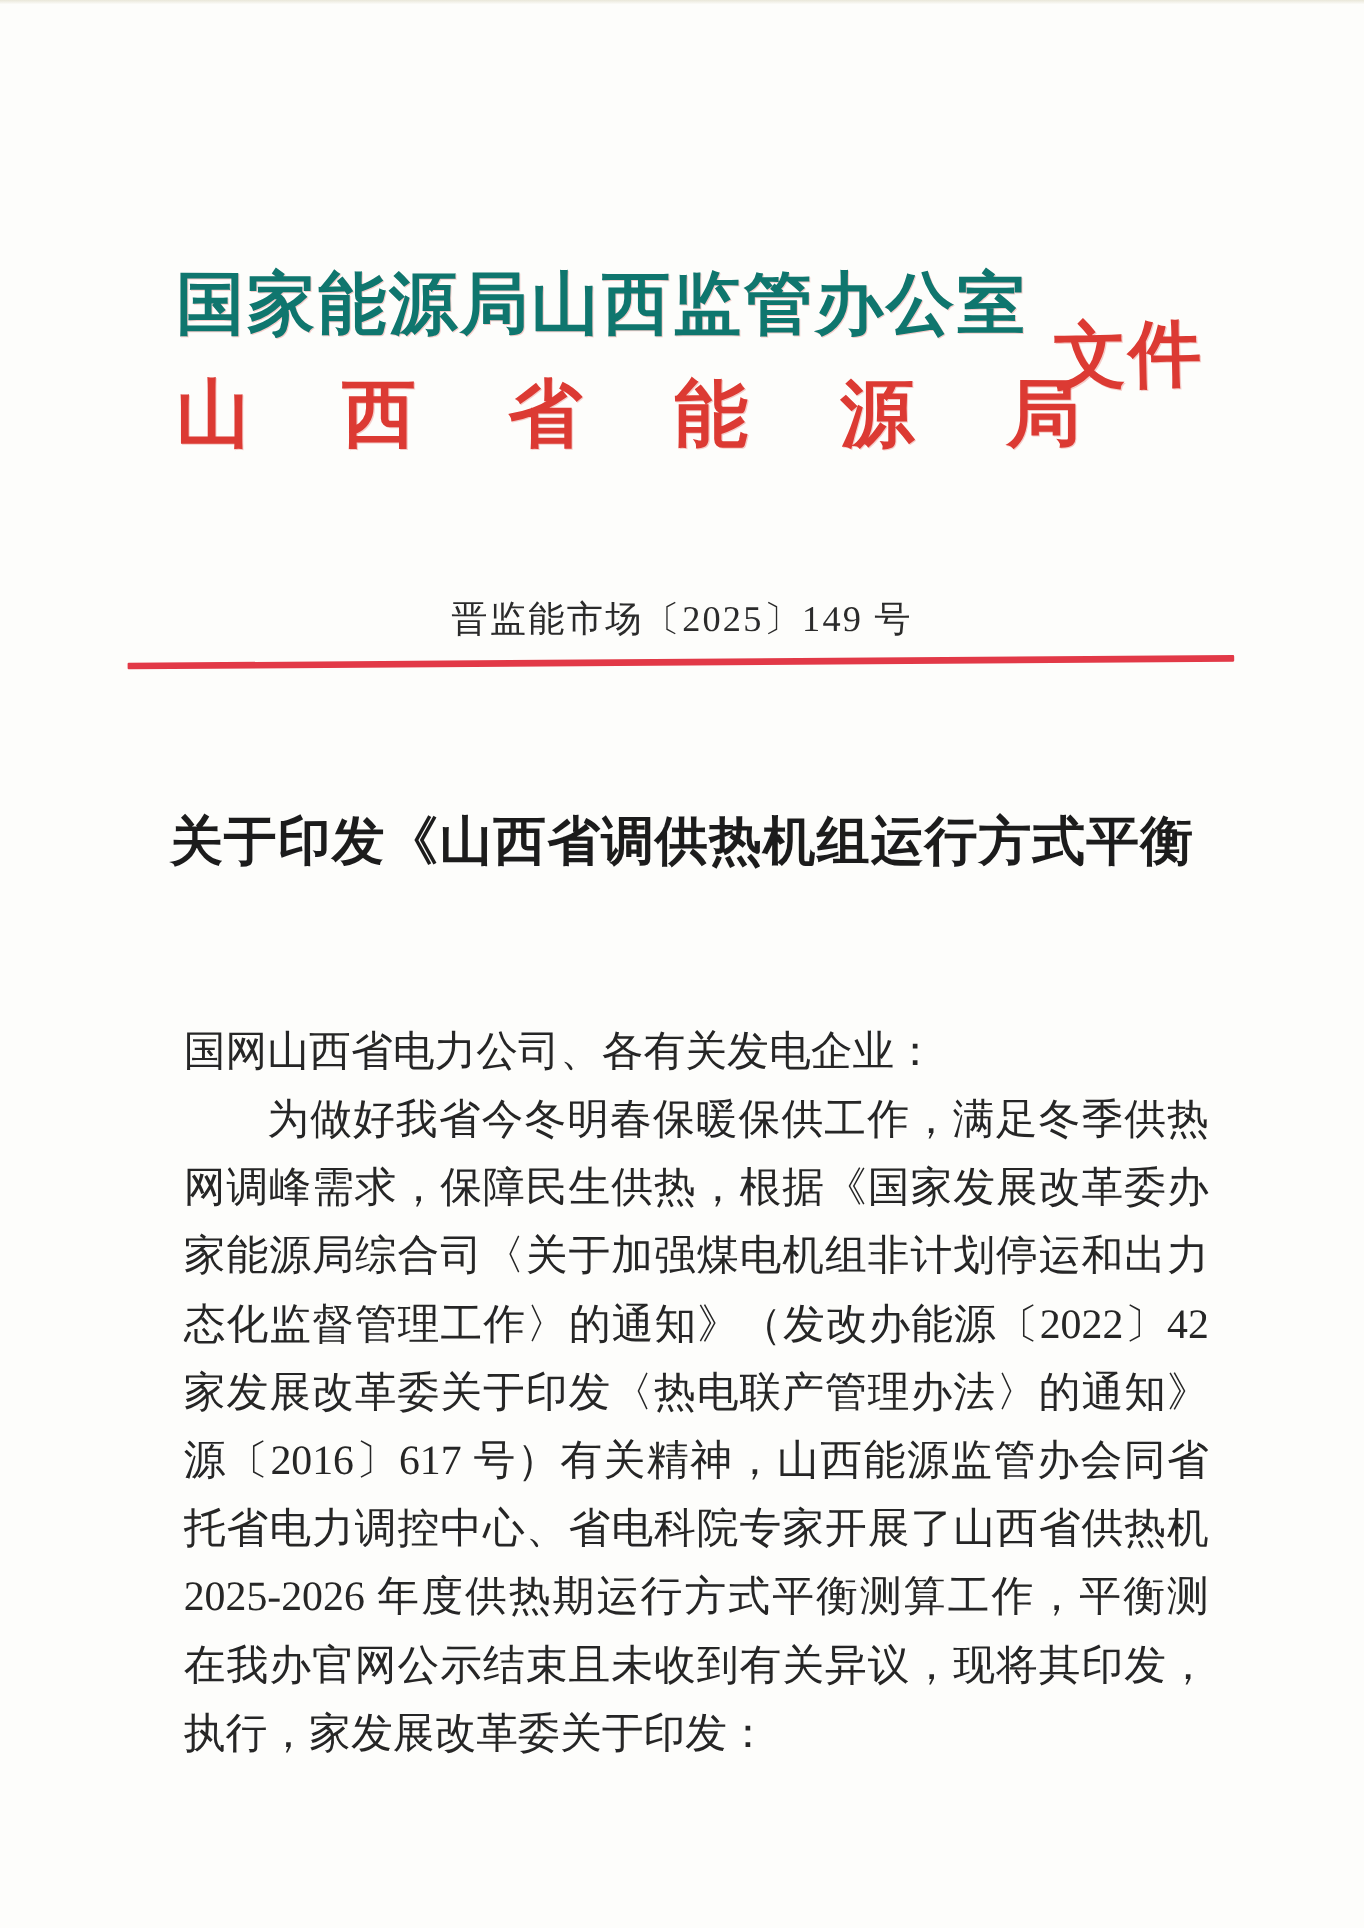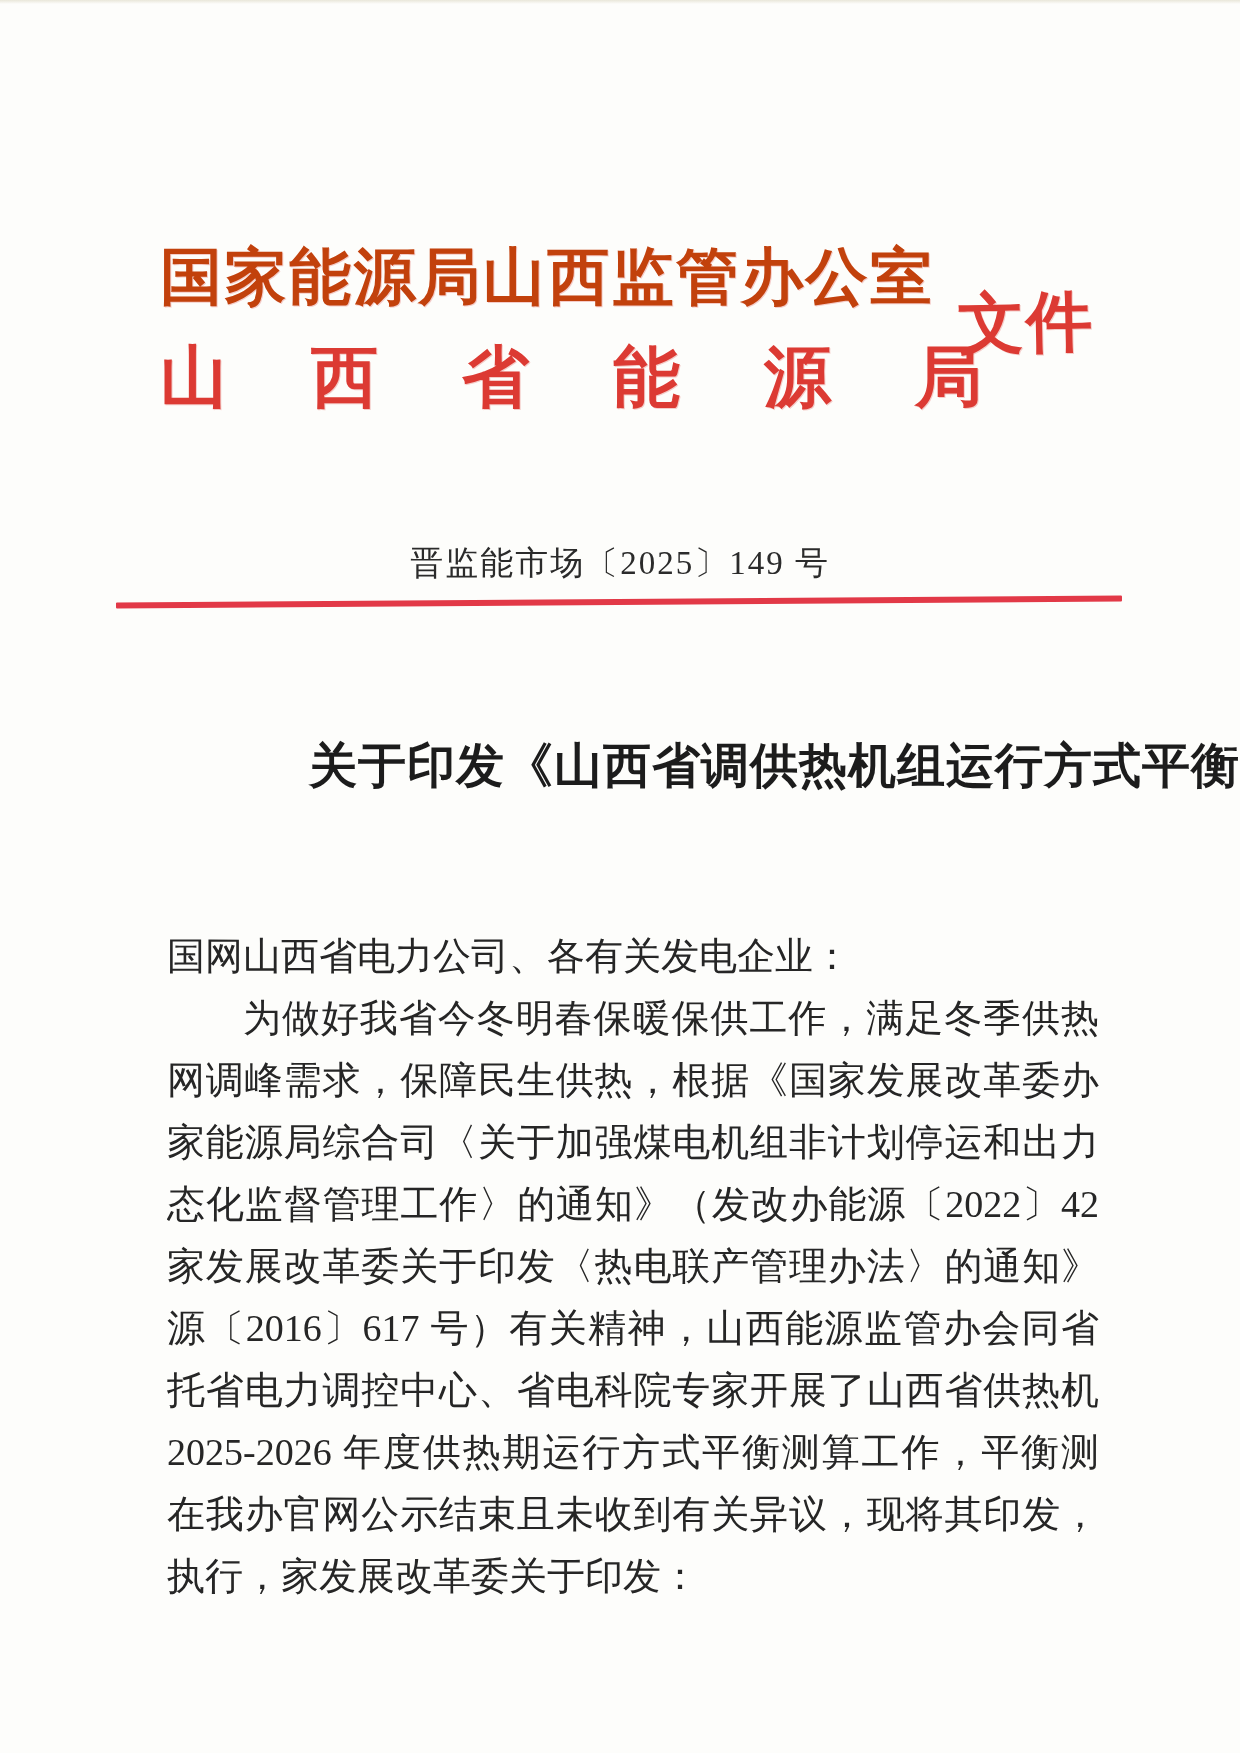--- a/index.html
+++ b/index.html
@@ -21,21 +21,21 @@
     height: 4px;
     background: linear-gradient(to bottom, #e9e7d9, #fdfdfb);
   }
   
   .org-line-1 {
     position: absolute;
     left: 160px; top: 243px;
     width: 774px;
     font-size: 62px;
     font-weight: bold;
-    color: #c2410c;
+    color: #0f766e;
     line-height: 1.1;
     text-align: justify;
     text-align-last: justify;
     white-space: nowrap;
     letter-spacing: 2px;
     text-shadow: 1px 1px 0 rgba(220,58,51,0.25);
   }
   .org-line-2 {
     position: absolute;
     left: 160px; top: 341px;
@@ -76,21 +76,21 @@
     height: 6px;
     background: #e23947;
     transform: rotate(-0.4deg);
     border-radius: 1px;
   }
   
   .doc-title {
     position: absolute;
     left: 0; top: 733px;
     width: 100%;
-    text-align: right;
+    text-align: center;
     font-weight: bold;
     color: #1c1c1c;
     font-size: 48px;
     line-height: 66px;
     letter-spacing: 1px;
   }
   
   .body-block {
     position: absolute;
     left: 167px; top: 925px;

